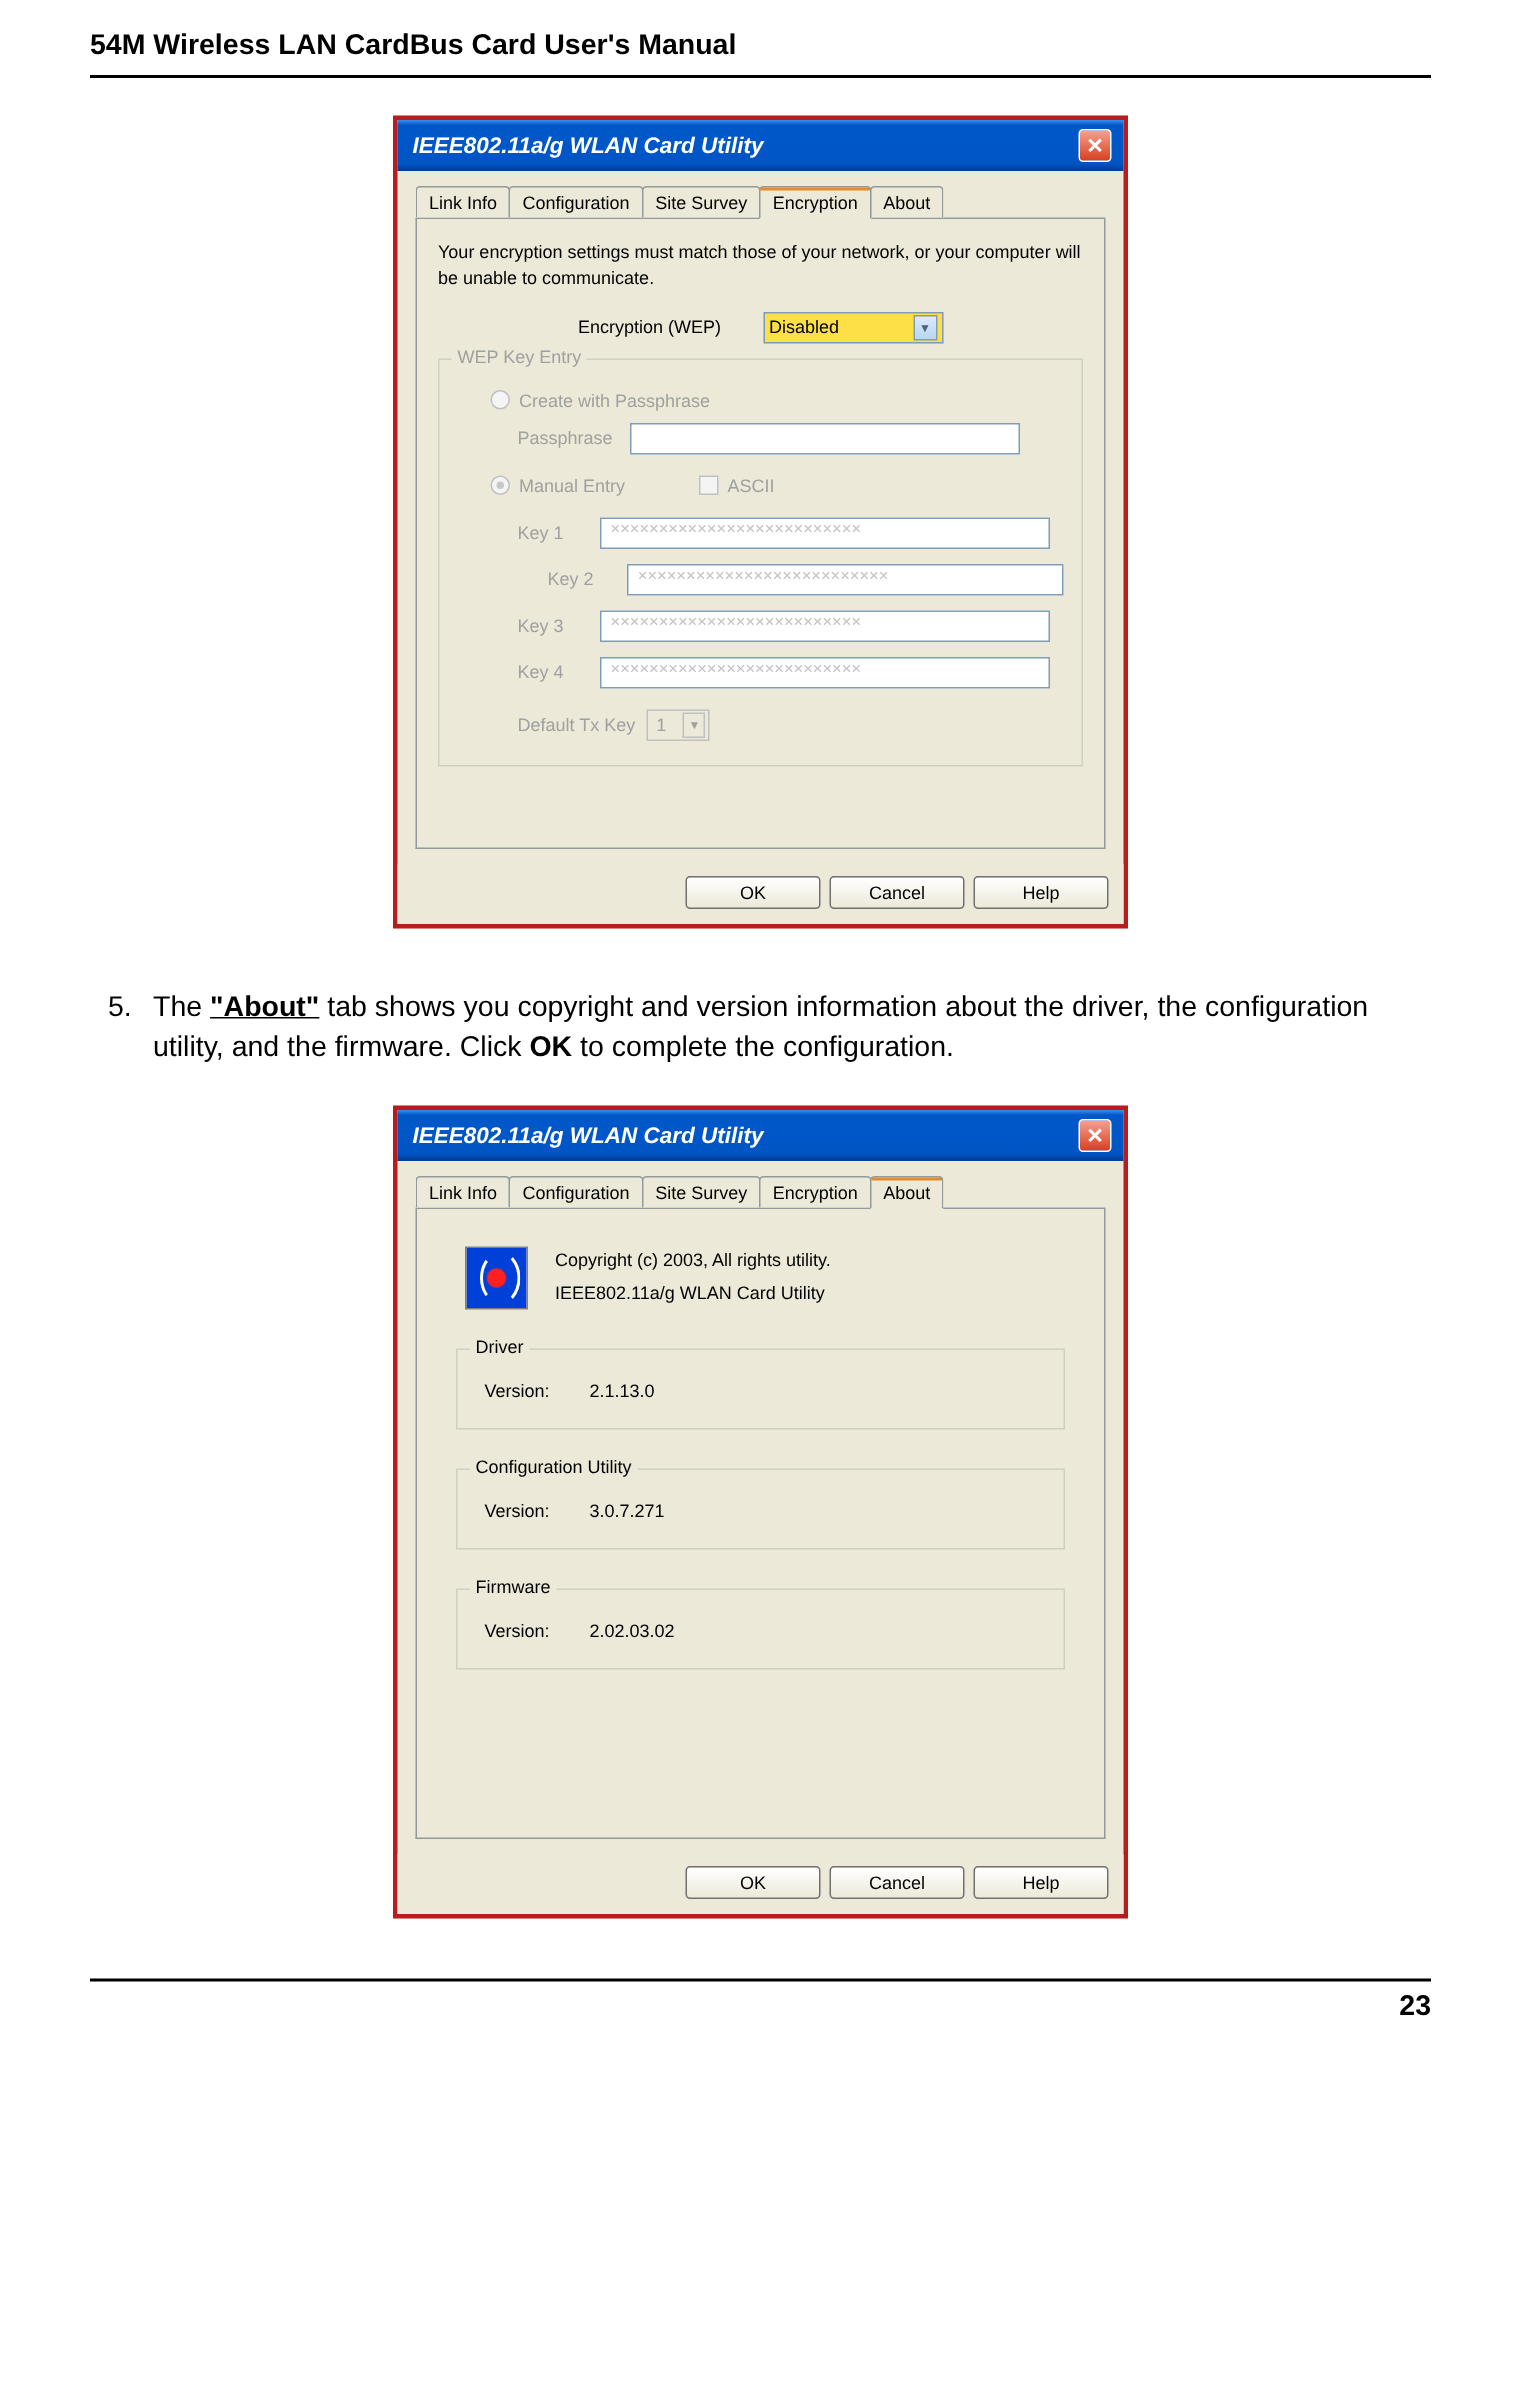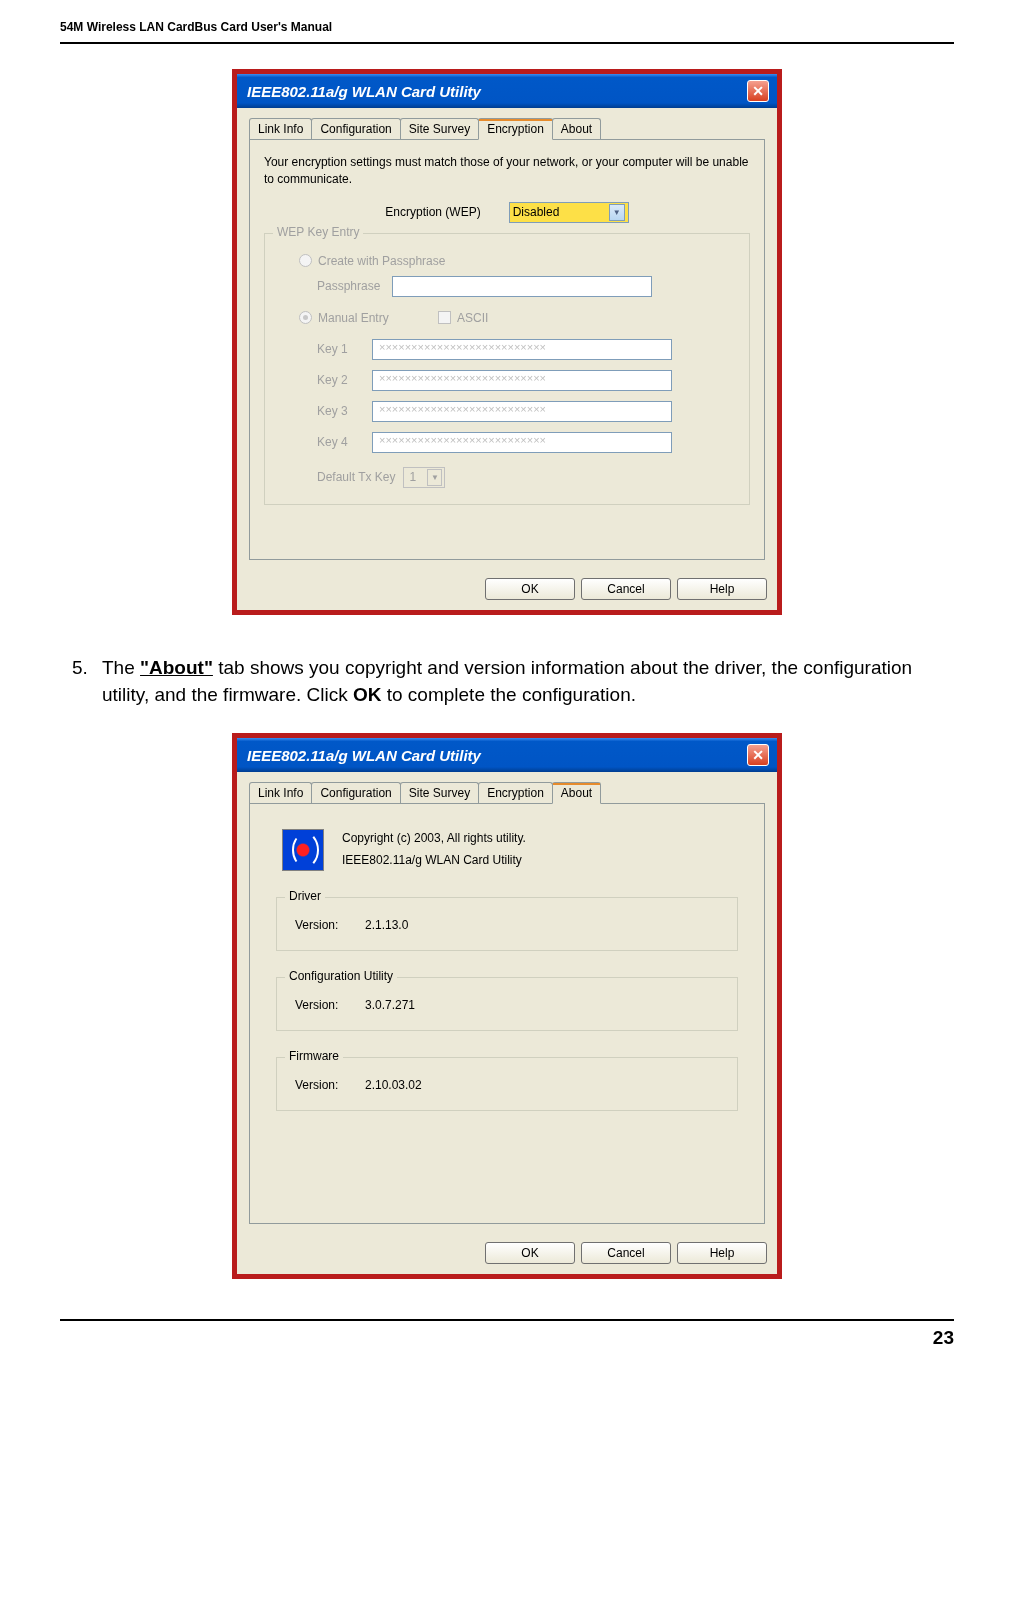--- a/index.html
+++ b/index.html
@@ -5,33 +5,33 @@
     * { box-sizing: border-box; margin: 0; padding: 0; }
     body {
       font-family: Arial, Helvetica, sans-serif;
       background: #fff;
       width: 1014px;
       margin: 0 auto;
       padding: 20px 60px;
     }
     .header-title {
       font-weight: bold;
-      font-size: 12px;
+      font-size: 19px;
       border-bottom: 2.5px solid #000;
       padding-bottom: 8px;
       margin-bottom: 25px;
     }
     .screenshot-container {
       display: flex;
       justify-content: center;
       margin: 10px 0 40px 0;
     }
     .dialog {
-      width: 550px;
-      border: 5px solid #b91c1c;
+      width: 490px;
+      border: 3px solid #b91c1c;
       background: #ece9d8;
       font-family: Tahoma, sans-serif;
       font-size: 12px;
     }
     .titlebar {
       background: linear-gradient(to bottom, #3a8cf0 0%, #0058c8 10%, #0055c5 85%, #003d90 100%);
       color: #fff;
       font-weight: bold;
       font-size: 15px;
       padding: 6px 8px 6px 10px;
@@ -285,21 +285,21 @@
           <div class="row" style="margin-left:22px; margin-top:14px;">
             <span class="radio-disabled checked"></span>
             <span class="label disabled-text" style="width:120px;">Manual Entry</span>
             <span class="checkbox-disabled"></span>
             <span class="label disabled-text">ASCII</span>
           </div>
           <div class="row" style="margin-left:40px; margin-top:14px;">
             <span class="label disabled-text" style="width:55px;">Key 1</span>
             <div class="textfield" style="width:300px;">××××××××××××××××××××××××××</div>
           </div>
-          <div class="row" style="margin-left:40px; margin-top:10px;">
+          <div class="row" style="margin-left:60px; margin-top:10px;">
             <span class="label disabled-text" style="width:55px;">Key 2</span>
             <div class="textfield" style="width:300px;">××××××××××××××××××××××××××</div>
           </div>
           <div class="row" style="margin-left:40px; margin-top:10px;">
             <span class="label disabled-text" style="width:55px;">Key 3</span>
             <div class="textfield" style="width:300px;">××××××××××××××××××××××××××</div>
           </div>
           <div class="row" style="margin-left:40px; margin-top:10px;">
             <span class="label disabled-text" style="width:55px;">Key 4</span>
             <div class="textfield" style="width:300px;">××××××××××××××××××××××××××</div>
@@ -362,21 +362,21 @@
           <span class="about-group-title">Configuration Utility</span>
           <div class="row">
             <span class="label" style="width:70px; margin-left:4px;">Version:</span>
             <span class="label">3.0.7.271</span>
           </div>
         </div>
         <div class="about-group">
           <span class="about-group-title">Firmware</span>
           <div class="row">
             <span class="label" style="width:70px; margin-left:4px;">Version:</span>
-            <span class="label">2.10.03.02</span>
+            <span class="label">2.02.03.02</span>
           </div>
         </div>
       </div>
     </div>
     <div class="bottom-buttons">
       <div class="btn">OK</div>
       <div class="btn">Cancel</div>
       <div class="btn">Help</div>
     </div>
   </div>

